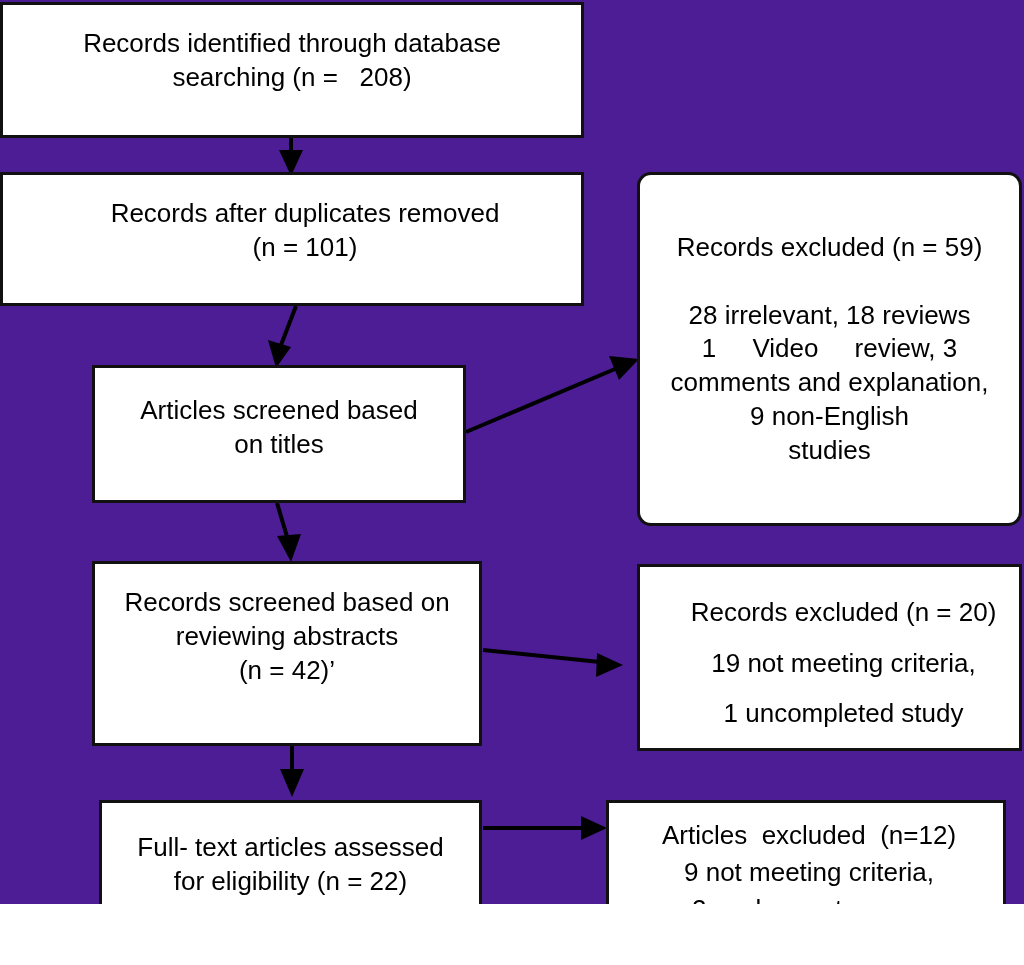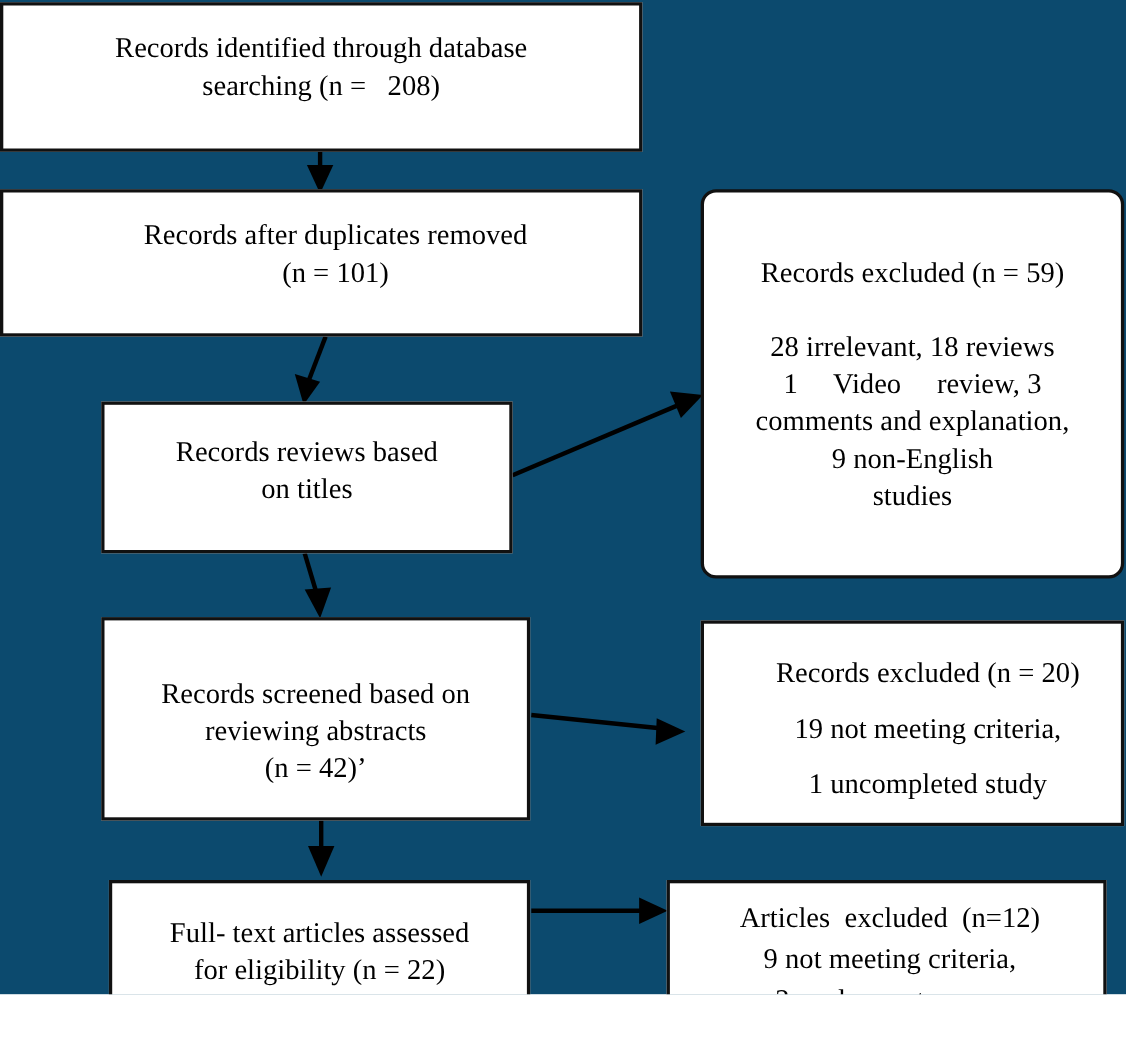--- a/index.html
+++ b/index.html
@@ -4,22 +4,22 @@
 <style>
   html, body {
     margin: 0;
     padding: 0;
     background: #ffffff;
   }
   #canvas {
     position: relative;
     width: 1024px;
     height: 904px;
-    background: #0c4a6e;
-    font-family: Liberation Serif, serif;
+    background: #4c1d95;
+    font-family: Liberation Sans, sans-serif;
     color: #000000;
     overflow: hidden;
   }
   .flow-box {
     position: absolute;
     box-sizing: border-box;
     border: 3px solid #111111;
     background: #ffffff;
     display: flex;
     flex-direction: column;
@@ -47,21 +47,21 @@
   #box-duplicates .box-text { padding: 22px 36px 0 26px; margin-left: 36px; }
 
   
   #box-screened-titles {
     left: 92px; top: 365px; width: 374px; height: 138px;
   }
   #box-screened-titles .box-text { padding: 26px 18px 0 18px; }
 
   
   #box-screened-abstracts {
-    left: 92px; top: 561px; width: 390px; height: 185px; justify-content: center;
+    left: 92px; top: 561px; width: 390px; height: 185px;
   }
   #box-screened-abstracts .box-text { padding: 22px 16px 0 16px; }
 
   
   #box-fulltext {
     left: 99px; top: 800px; width: 383px; height: 165px;
   }
   #box-fulltext .box-text { padding: 28px 16px 0 16px; }
 
   
@@ -144,21 +144,21 @@
     <div class="box-text center-text">Records identified through database
 searching (n =   208)</div>
   </div>
 
   <div class="flow-box" id="box-duplicates">
     <div class="box-text center-text">Records after duplicates removed
 (n = 101)</div>
   </div>
 
   <div class="flow-box" id="box-screened-titles">
-    <div class="box-text center-text">Records reviews based
+    <div class="box-text center-text">Articles screened based
 on titles</div>
   </div>
 
   <div class="flow-box" id="box-screened-abstracts">
     <div class="box-text center-text">Records screened based on
 reviewing abstracts
 (n = 42)’</div>
   </div>
 
   <div class="flow-box" id="box-fulltext">

